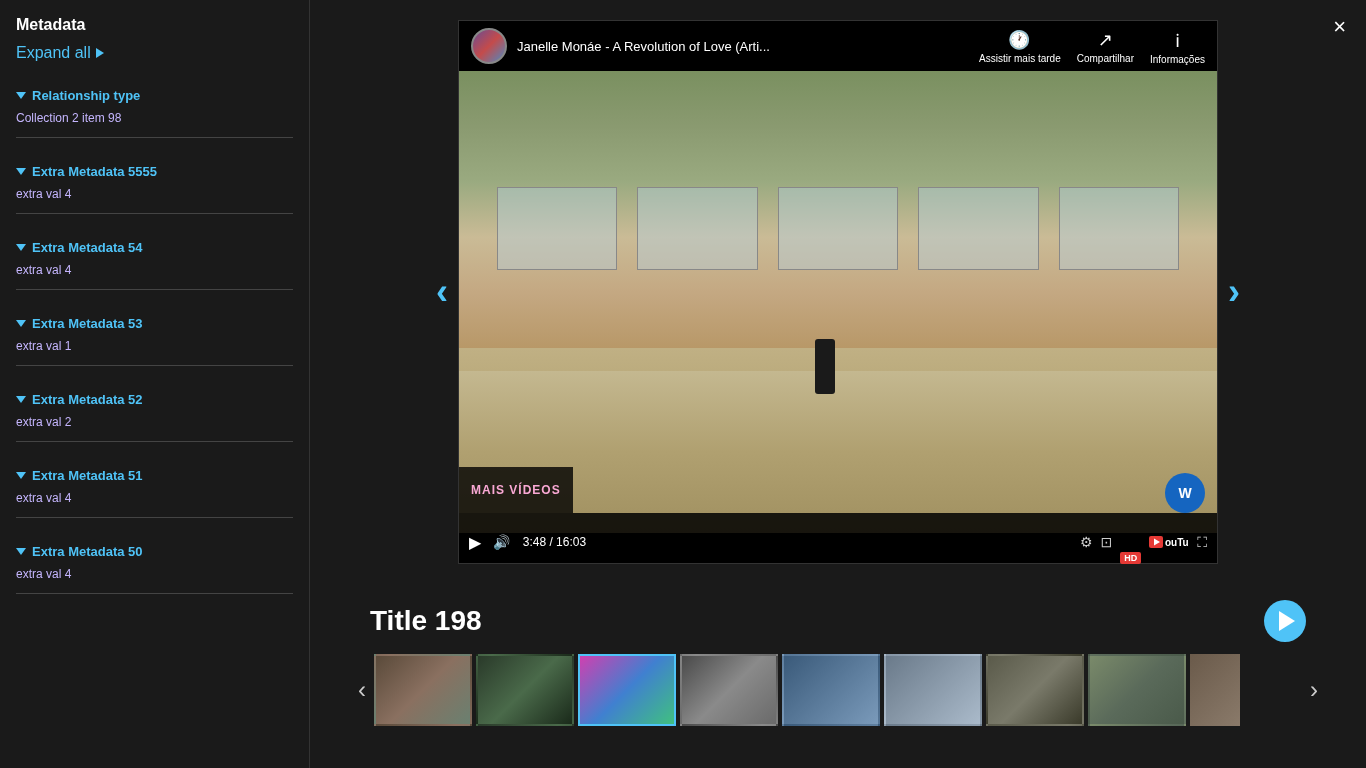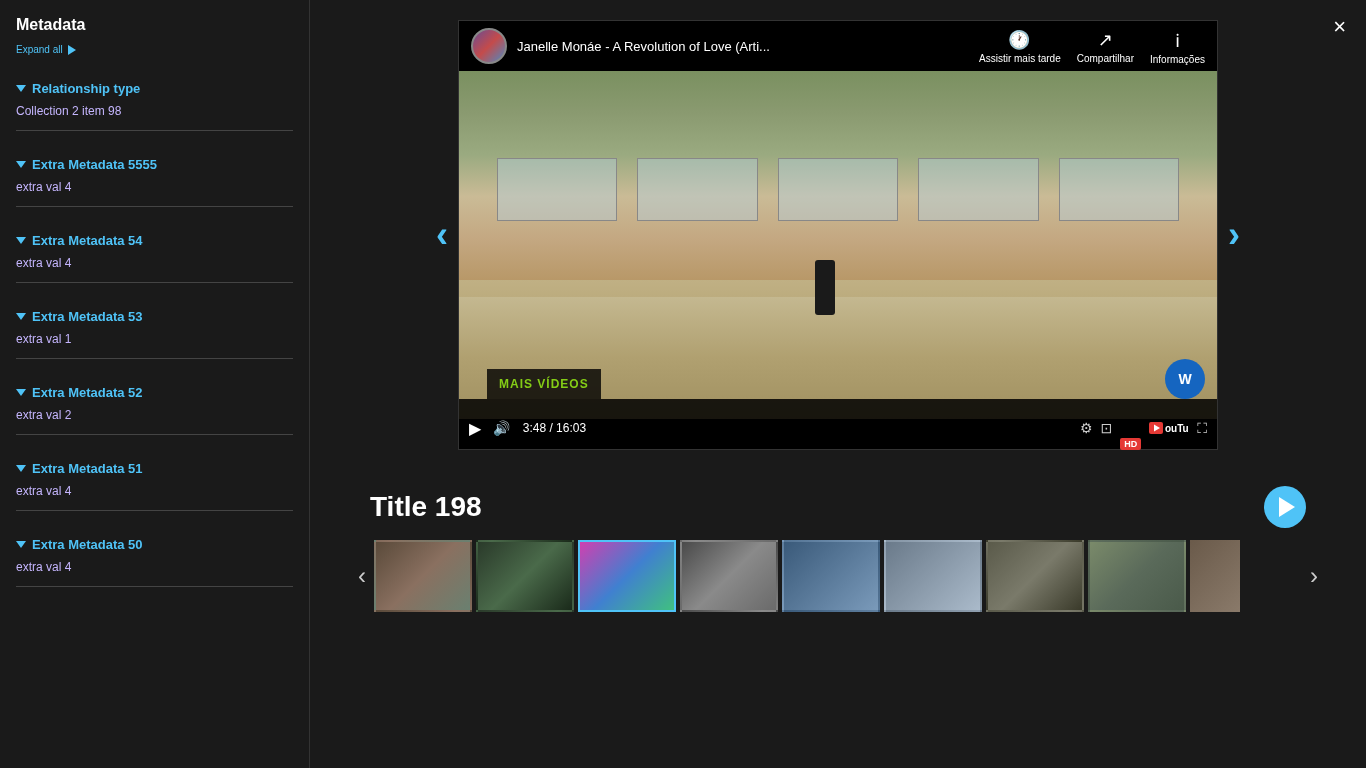--- a/index.html
+++ b/index.html
@@ -29,21 +29,21 @@
       font-weight: bold;
       color: #fff;
       margin-bottom: 10px;
     }
 
     .expand-all-btn {
       display: flex;
       align-items: center;
       gap: 5px;
       color: #4fc3f7;
-      font-size: 10px;
+      font-size: 16px;
       cursor: pointer;
       margin-bottom: 16px;
       background: none;
       border: none;
       padding: 0;
     }
 
     .expand-all-btn .arrow-right {
       display: inline-block;
       width: 0;
@@ -118,21 +118,21 @@
       cursor: pointer;
       padding: 10px;
       color: #4fc3f7;
       font-size: 36px;
       font-weight: bold;
       line-height: 1;
     }
 
     .video-container {
       width: 760px;
-      height: 430px;
+      height: 544px;
       background: #000;
       position: relative;
       border: 1px solid #333;
     }
 
     .video-top-bar {
       position: absolute;
       top: 0;
       left: 0;
       right: 0;
@@ -200,24 +200,24 @@
           #9e9070 85%,
           #808070 100%
         );
       position: relative;
     }
 
     
     .mais-videos-btn {
       position: absolute;
       bottom: 50px;
-      left: 28px;
+      left: 0;
       background: rgba(0,0,0,0.8);
-      color: #84cc16;
-      padding: 8px 12px;
+      color: #f9a8d4;
+      padding: 16px 12px;
       font-size: 12px;
       font-weight: bold;
       letter-spacing: 1px;
       border: none;
       cursor: pointer;
       z-index: 5;
     }
 
     
     .warner-logo {

